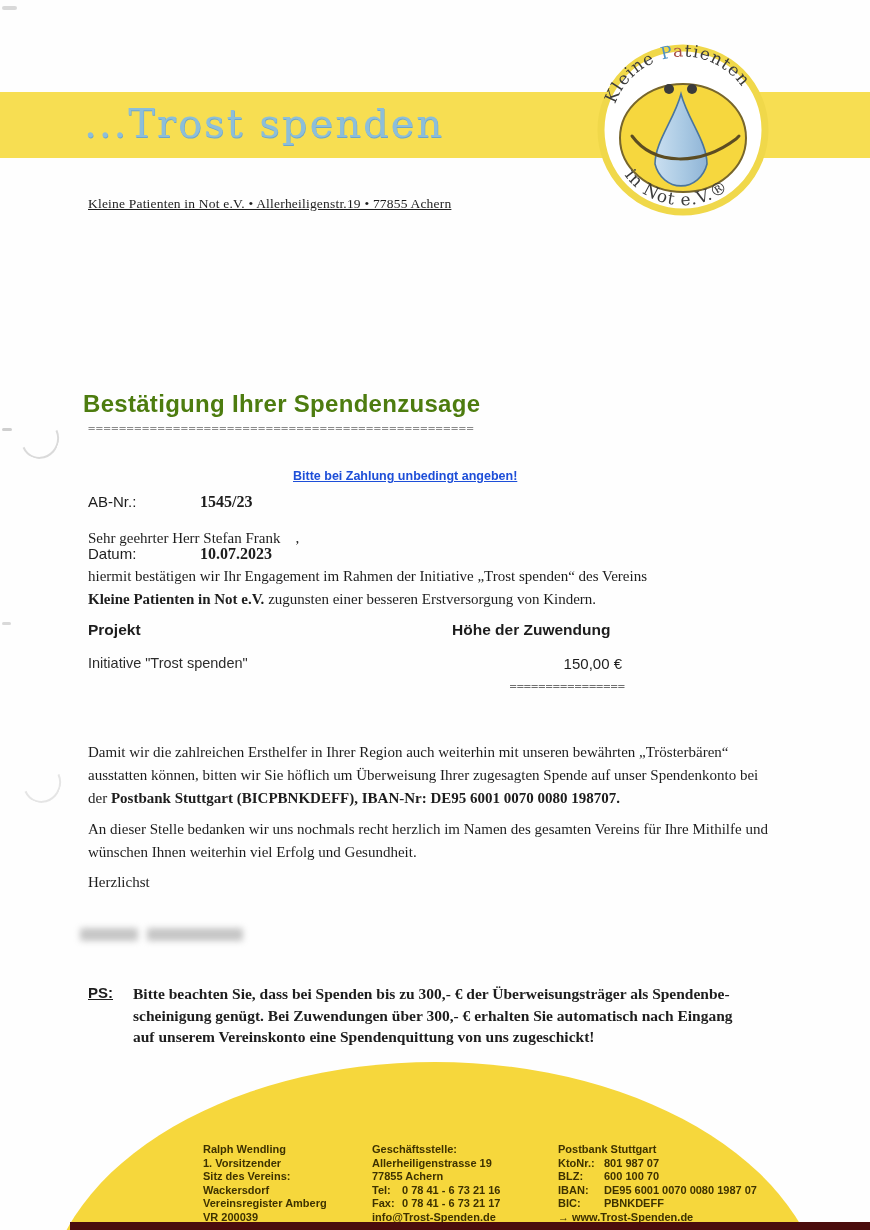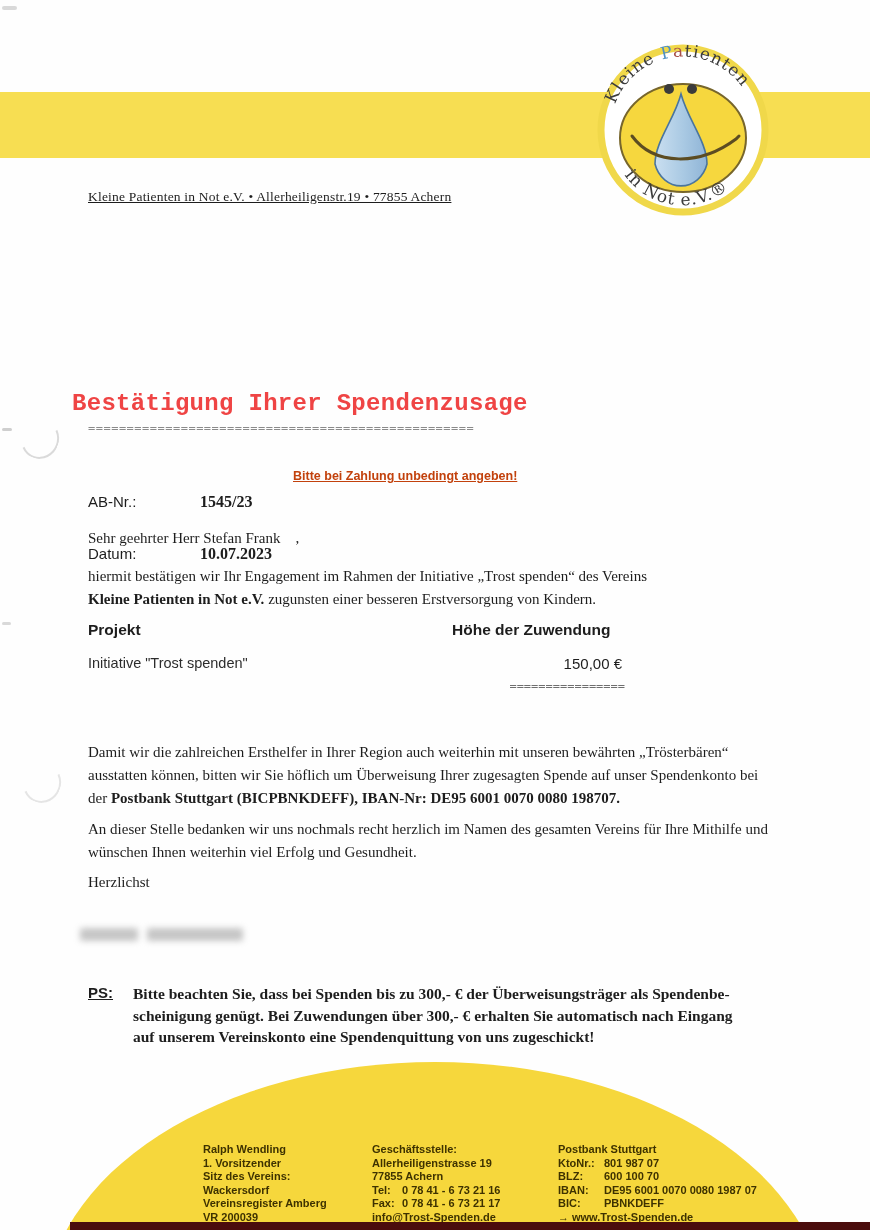--- a/index.html
+++ b/index.html
@@ -10,37 +10,37 @@
   }
   .abs{position:absolute;}
 
   
   .band{left:0;top:92px;width:870px;height:66px;background:#f7de52;}
   .trost{left:84px;top:100px;font-family:"DejaVu Serif",serif;font-size:40px;
          letter-spacing:2px;color:#8cbeda;text-shadow:0.5px 0.5px 0 #6fa6c8;}
   .logo{left:596px;top:42px;width:176px;height:184px;}
 
   
-  .sender{left:88px;top:189px;font-size:13.5px;text-decoration:underline;letter-spacing:.2px;}
+  .sender{left:88px;top:196px;font-size:13.5px;text-decoration:underline;letter-spacing:.2px;}
   .recipient{left:88px;top:232px;font-size:15px;line-height:22px;}
   .recipient .gap{height:22px;}
 
   
-  .subject{left:72px;top:390px;font-family:Liberation Mono, monospace;
-           font-size:24px;font-weight:bold;color:#ef4444;letter-spacing:.3px;}
+  .subject{left:83px;top:390px;font-family:Liberation Sans, sans-serif;
+           font-size:24px;font-weight:bold;color:#4d7c0f;letter-spacing:.3px;}
   .subject-eq{left:88px;top:421px;font-family:"DejaVu Sans Mono",monospace;
               font-size:12px;color:#8a8a8a;letter-spacing:.5px;}
 
   
   .ref{left:88px;top:464px;font-size:15px;}
   .ref-row{display:flex;height:23px;align-items:baseline;margin-top:29px;}
   .ref-label{width:112px;font-family:"Liberation Sans",sans-serif;}
   .ref-value{font-weight:bold;font-size:16px;}
   .ref-note{left:293px;top:469px;font-family:"Liberation Sans",sans-serif;
-            font-size:12.5px;font-weight:600;text-decoration:underline;color:#c2410c;}
+            font-size:12.5px;font-weight:600;text-decoration:underline;color:#1d4ed8;}
 
   
   .saluation{left:88px;top:530px;font-size:15px;white-space:pre;}
   .para{font-size:15px;line-height:23px;}
   .p1{left:88px;top:565px;width:700px;}
   .p2{left:88px;top:741px;width:760px;}
   .p3{left:88px;top:818px;width:760px;}
   .closing{left:88px;top:874px;font-size:15px;}
   .b{font-weight:bold;}
 
@@ -97,20 +97,21 @@
 
 <div class="page">
 
   <div class="abs dash d1"></div>
   <div class="abs dash d2"></div>
   <div class="abs dash d3"></div>
   <div class="abs ring r1"></div>
   <div class="abs ring r2"></div>
 
   <div class="abs band"></div>
+  <div class="abs trost">...Trost spenden</div>
 
   <div class="abs logo">
     <svg width="176" height="184" viewBox="0 0 176 184">
       <circle cx="87" cy="88" r="82" fill="#ffffff" stroke="#f0d84a" stroke-width="7"></circle>
       <ellipse cx="87" cy="96" rx="63" ry="54" fill="#f6d73e" stroke="#77662c" stroke-width="2"></ellipse>
       <circle cx="73" cy="47" r="5" fill="#3b3b3b"></circle>
       <circle cx="96" cy="47" r="5" fill="#3b3b3b"></circle>
       <defs>
         <linearGradient id="dropg" x1="0" y1="0" x2="1" y2="0">
           <stop offset="0" stop-color="#cadff0"></stop>

